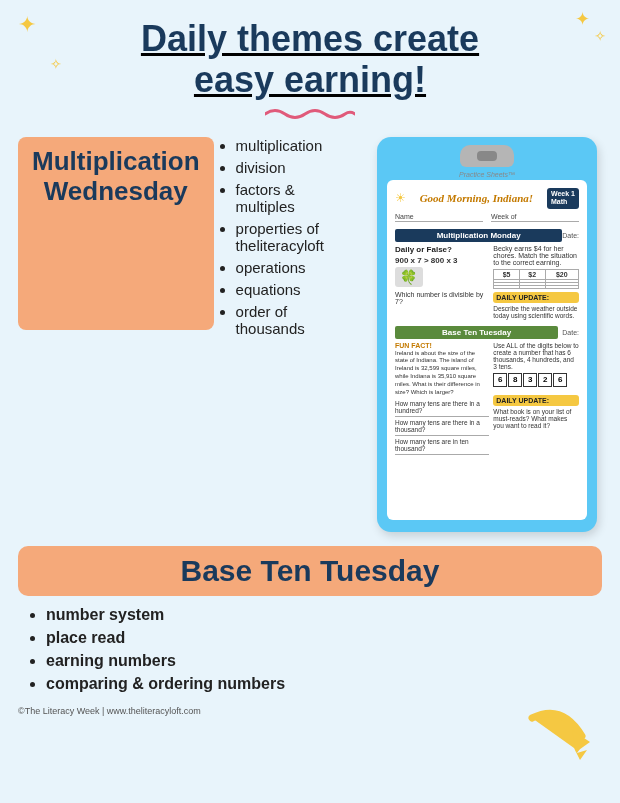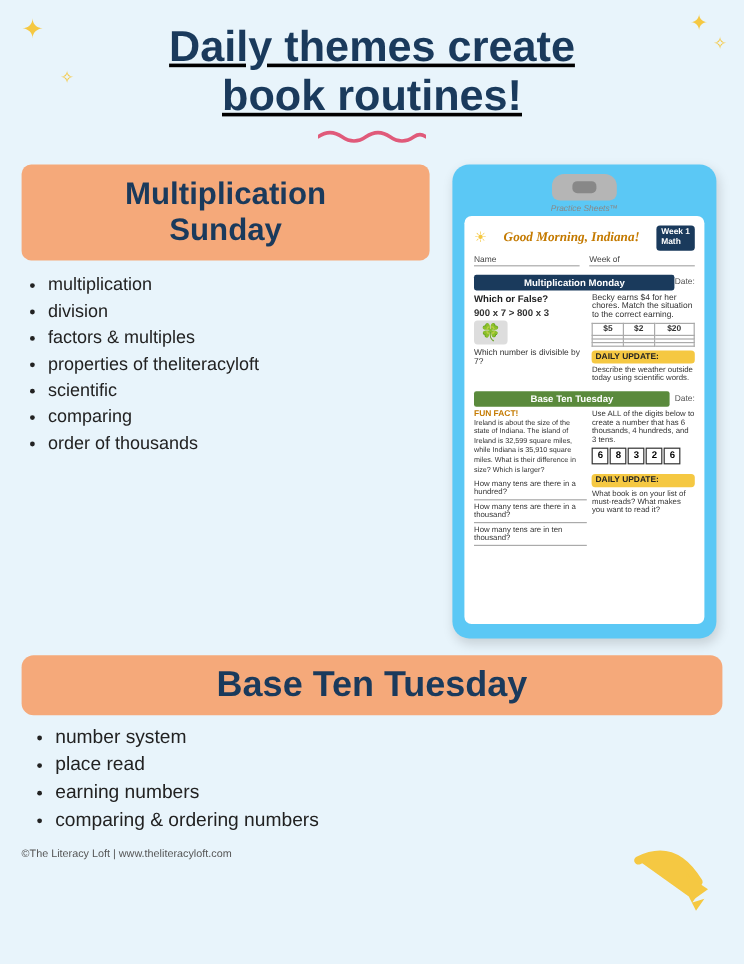--- a/index.html
+++ b/index.html
@@ -63,21 +63,21 @@
       width: 100%;
       padding: 10px 18px 0 18px;
       gap: 14px;
       align-items: flex-start;
     }
 
     
     .monday-section {
       flex: 1;
       display: flex;
-      flex-direction: column;
+      flex-direction: row;
     }
 
     .section-title-box {
       background: #f5a97a;
       border-radius: 8px;
       padding: 10px 14px;
       text-align: center;
       margin-bottom: 12px;
     }
 
@@ -338,20 +338,21 @@
       list-style: disc;
       padding-left: 28px;
       columns: 1;
     }
 
     .tuesday-bullets li {
       font-size: 16px;
       color: #222;
       margin-bottom: 5px;
       font-family: Arial, sans-serif;
+      font-weight: bold;
     }
 
     
     .footer {
       width: 100%;
       padding: 8px 18px 6px 18px;
       font-size: 9px;
       color: #555;
       text-align: left;
     }
@@ -376,43 +377,43 @@
 <div class="page">
 
   <span class="star star-tl">✦</span>
   <span class="star star-tr">✦</span>
   <span class="star star-tr2">✧</span>
   <span class="star star-tl2">✧</span>
 
   <div class="header">
     <div class="header-title">
       <span>Daily themes create</span><br>
-      <span>book routines!</span>
+      <span>easy earning!</span>
     </div>
     <svg class="wavy-line" height="14" viewBox="0 0 90 14">
       <path d="M0,7 Q10,0 20,7 Q30,14 40,7 Q50,0 60,7 Q70,14 80,7 Q85,3.5 90,7" fill="none" stroke="#e05a7a" stroke-width="3" stroke-linecap="round"></path>
     </svg>
   </div>
 
   <div class="main-row">
 
     <div class="monday-section">
       <div class="section-title-box">
         <div class="title-text">
           <span>Multiplication</span><br>
-          <span>Sunday</span>
+          <span>Wednesday</span>
         </div>
       </div>
       <ul class="bullet-list">
         <li><span>multiplication</span></li>
         <li><span>division</span></li>
         <li><span>factors &amp; multiples</span></li>
         <li><span>properties of theliteracyloft</span></li>
-        <li><span>scientific</span></li>
-        <li><span>comparing</span></li>
+        <li><span>operations</span></li>
+        <li><span>equations</span></li>
         <li><span>order of thousands</span></li>
       </ul>
     </div>
 
     <div class="clipboard-area">
       <div class="clipboard">
         <div class="clipboard-clip"></div>
         <div class="clipboard-brand">Practice Sheets™</div>
         <div class="clipboard-paper">
 
@@ -430,21 +431,21 @@
             <span class="paper-field">Week of</span>
           </div>
 
           <div style="display:flex;align-items:center;justify-content:space-between;gap:0;">
             <div class="paper-section-title" style="flex:1;">Multiplication Monday</div>
             <div style="font-size:7px;color:#555;">Date:</div>
           </div>
 
           <div class="paper-content-row">
             <div class="paper-left-col">
-              <div class="paper-true-false">Which or False?</div>
+              <div class="paper-true-false">Daily or False?</div>
               <div class="paper-math-problem">900 x 7 &gt; 800 x 3</div>
               <div class="paper-small-icon">
                 <span style="font-size:14px;color:#4a8a3c;">🍀</span>
               </div>
               <div class="paper-which-number">Which number is divisible by 7?</div>
             </div>
             <div class="paper-right-col">
               <div style="font-size:7px;color:#333;margin-bottom:2px;">Becky earns $4 for her chores. Match the situation to the correct earning.</div>
               <table class="paper-table">
                 <tbody>
@@ -528,16 +529,16 @@
 
   <div style="position:absolute;bottom:36px;right:28px;">
     <svg width="70" height="55" viewBox="0 0 70 55">
       <path d="M10,10 Q40,-5 60,25 Q65,32 55,45 L65,42 L58,52 L52,40" fill="#f5c842" stroke="none"></path>
       <path d="M10,10 Q40,-5 60,28" fill="none" stroke="#f5c842" stroke-width="7" stroke-linecap="round"></path>
       <polygon points="50,22 68,34 54,44" fill="#f5c842"></polygon>
     </svg>
   </div>
 
   <div class="footer">
-    <span>©The Literacy Loft | www.theliteracyloft.com</span>
+    <span>©The Literacy Week | www.theliteracyloft.com</span>
   </div>
 
 </div>
 
 </body></html>

